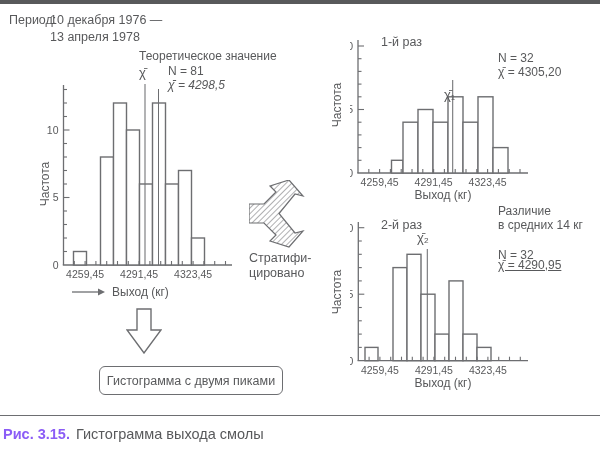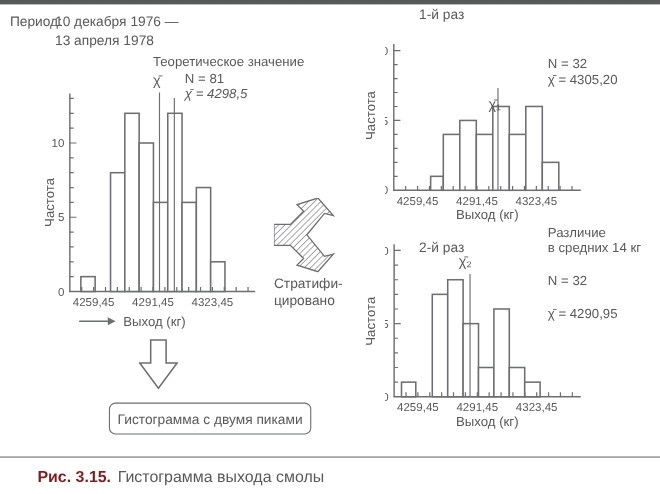--- a/index.html
+++ b/index.html
@@ -20,21 +20,21 @@
   .chart-svg { position:absolute; }
   .flowbox {
     position:absolute; left:55px; top:366px; width:182px; height:27px;
     border:1.4px solid #6d6e71; border-radius:6px;
     display:flex; align-items:center; justify-content:center;
     font-size:12.5px; background:#fff;margin-left:44px;
   }
   .xlabel-c { position:absolute; width:170px; text-align:center; font-size:12px; }
   .caption-rule { position:absolute; left:0; top:415px; width:600px; height:1px; background:#6d6e71; }
   .caption { position:absolute; left:3px; top:426px; font-size:14.5px; white-space:nowrap; }
-  .caption b { color:#7f1d1d; margin-right:6px;margin-left:31px; }
+  .caption b { color:#8b5cf6; margin-right:6px; }
   svg text { font-family:"Liberation Sans", sans-serif; }
 </style>
 </head>
 <body>
 
 <div class="fig">
 
   <div class="topbar"></div>
 
   <div class="txt" style="left:9px; top:12px;">
@@ -162,21 +162,21 @@
       <line x1="509.20000000000005" y1="173" x2="509.20000000000005" y2="169" stroke="#6d6e71" stroke-width="1.1"></line>
       <line x1="520" y1="173" x2="520" y2="169" stroke="#6d6e71" stroke-width="1.1"></line>
       <text x="353" y="176.8" text-anchor="end" font-size="10.5" fill="#58595b">0</text>
       <text x="353" y="113.3" text-anchor="end" font-size="10.5" fill="#58595b">5</text>
       <text x="353" y="49.8" text-anchor="end" font-size="10.5" fill="#58595b">10</text>
       <text x="379.6" y="186" text-anchor="middle" font-size="10.5" fill="#58595b">4259,45</text>
       <text x="433.6" y="186" text-anchor="middle" font-size="10.5" fill="#58595b">4291,45</text>
       <text x="487.6" y="186" text-anchor="middle" font-size="10.5" fill="#58595b">4323,45</text>
       <line x1="452.7" y1="80" x2="452.7" y2="173" stroke="#6d6e71" stroke-width="1.05"></line>
     </svg>
-  <div class="title" style="left:381px; top:6px;">1-й раз</div>
+  <div class="title" style="left:381px; top:35px;">1-й раз</div>
   <div class="sym" style="left:444px; top:59px;margin-top:29px;">χ̄₁</div>
   <div class="ann" style="left:498px; top:51px;">N = 32</div>
   <div class="ann" style="left:498px; top:65px;">χ̄ = 4305,20</div>
   <div class="vlabel" style="left:302px; top:98px;">Частота</div>
   <div class="xlabel-c" style="left:358px; top:188px;">Выход (кг)</div>
 
   <svg id="chart-second" class="chart-svg" style="left:350px; top:213px;" width="235" height="165" viewBox="350 213 235 165">
       <line x1="358.3" y1="222" x2="358.3" y2="360.7" stroke="#6d6e71" stroke-width="1.3"></line>
       <line x1="357.6" y1="360.7" x2="528" y2="360.7" stroke="#6d6e71" stroke-width="1.3"></line>
       <rect x="365" y="347.4" width="13" height="13.3" fill="#fff" stroke="#6d6e71" stroke-width="1.4"></rect>
@@ -218,21 +218,21 @@
       <text x="379.90000000000003" y="373.7" text-anchor="middle" font-size="10.5" fill="#58595b">4259,45</text>
       <text x="433.90000000000003" y="373.7" text-anchor="middle" font-size="10.5" fill="#58595b">4291,45</text>
       <text x="487.90000000000003" y="373.7" text-anchor="middle" font-size="10.5" fill="#58595b">4323,45</text>
       <line x1="427.3" y1="249" x2="427.3" y2="360.7" stroke="#6d6e71" stroke-width="1.05"></line>
     </svg>
   <div class="title" style="left:381px; top:218px;">2-й раз</div>
   <div class="sym" style="left:417px; top:231px;">χ̄₂</div>
   <div class="ann" style="left:498px; top:204px;">Различие</div>
   <div class="ann" style="left:498px; top:218px;">в средних 14 кг</div>
   <div class="ann" style="left:498px; top:248px;">N = 32</div>
-  <div class="ann" style="left:498px; top:278px;">χ̄ = 4290,95</div>
+  <div class="ann" style="left:498px; top:258px;text-decoration:underline;">χ̄ = 4290,95</div>
   <div class="vlabel" style="left:302px; top:285px;">Частота</div>
   <div class="xlabel-c" style="left:358px; top:376px;">Выход (кг)</div>
 
   <div class="caption-rule"></div>
   <div class="caption">
     <b>Рис. 3.15.</b><span>Гистограмма выхода смолы</span>
   </div>
 
 </div>
 

